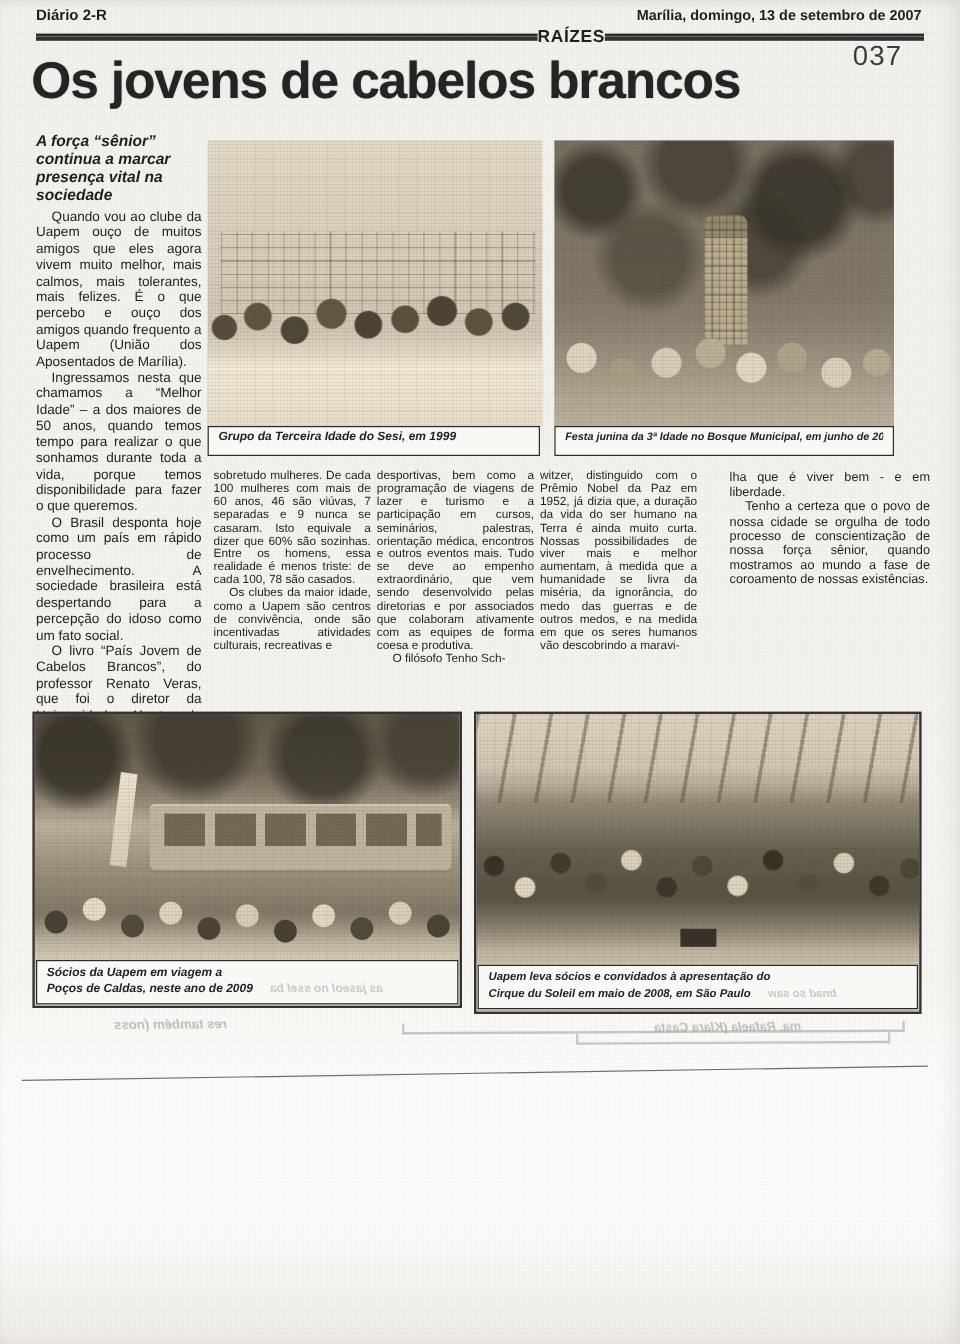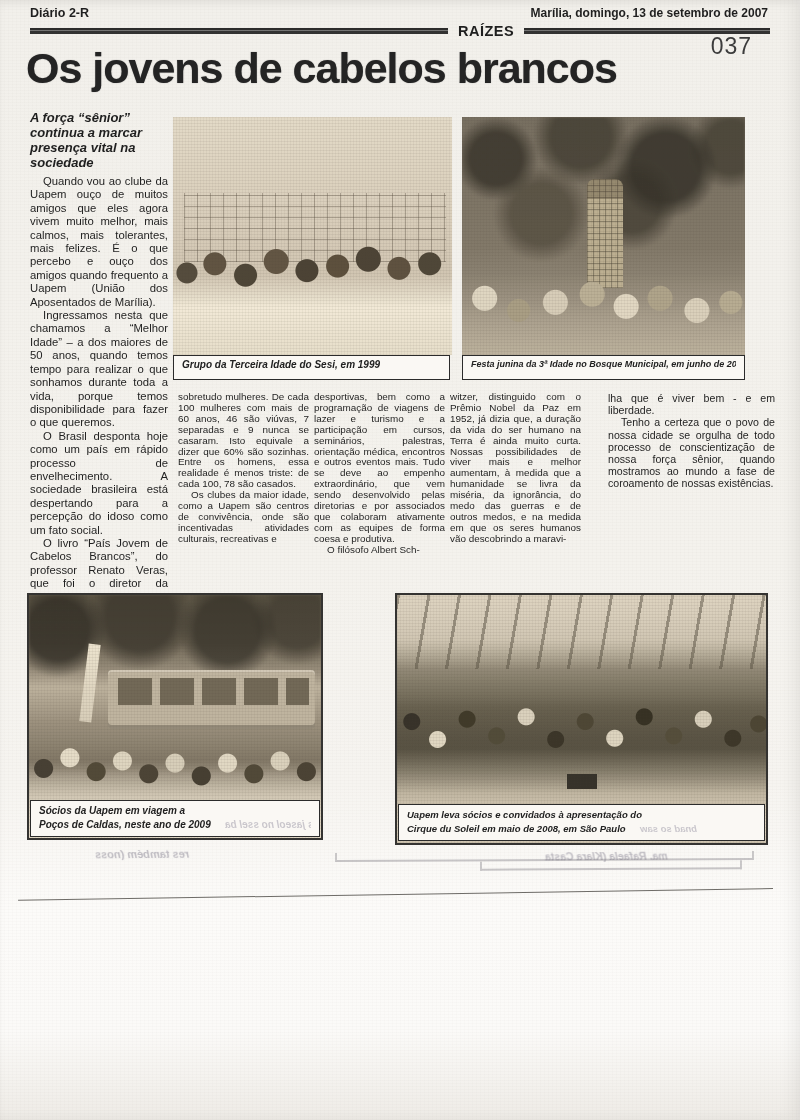--- a/index.html
+++ b/index.html
@@ -11,21 +11,21 @@
   }
   .page::before{content:"";position:absolute;inset:0;pointer-events:none;
     background:
       repeating-linear-gradient(0deg,rgba(90,80,70,.018) 0 1px,transparent 1px 3px),
       repeating-linear-gradient(90deg,rgba(90,80,70,.015) 0 1px,transparent 1px 4px);
   }
   .abs{position:absolute;}
   
   .masthead-left{left:30px;top:6px;font-size:12.5px;font-weight:bold;}
   .dateline{right:32px;top:6px;font-size:12px;font-weight:bold;}
-  .rule-row{left:30px;right:30px;top:23px;display:flex;align-items:center;gap:10px;}
+  .rule-row{left:30px;right:30px;top:23px;display:flex;align-items:center;}
   .rule{height:6px;background:linear-gradient(180deg,#161616 0 2px,#555 2px,#777 3px,#1d1d1d 3px 6px);opacity:.9;}
   .rule.l{width:418px;}
   .rule.r{flex:1;}
   .section-label{font-size:14.5px;font-weight:bold;letter-spacing:.5px;}
   .page-number{right:48px;top:33px;font-size:23px;color:#3c3c3c;letter-spacing:1px;}
   .headline{left:26px;top:44px;margin:0;font-size:43px;font-weight:bold;letter-spacing:-1px;color:#242424;
     text-shadow:0 0 1px rgba(50,50,50,.55);}
   
   .lede{left:30px;top:110px;width:128px;font-size:13px;line-height:15px;font-weight:bold;font-style:italic;}
   .col{text-align:justify;}
@@ -88,21 +88,21 @@
     radial-gradient(circle at 20% 45%,#a2987f 11px,transparent 12px),
     radial-gradient(circle at 33% 35%,#cfc8b8 12px,transparent 13px),
     radial-gradient(circle at 46% 25%,#b4aa92 12px,transparent 13px),
     radial-gradient(circle at 58% 40%,#d9d2c3 12px,transparent 13px),
     radial-gradient(circle at 70% 30%,#a89e86 12px,transparent 13px),
     radial-gradient(circle at 83% 45%,#d2cbbb 12px,transparent 13px),
     radial-gradient(circle at 95% 35%,#b0a68e 11px,transparent 12px),
     linear-gradient(180deg,transparent,rgba(190,182,165,.55));}
   .fig-b .capbox{left:0;right:0;bottom:0;height:25px;font-size:9px;}
   
-  .fig-c{left:27px;top:593px;width:296px;height:247px;}
+  .fig-c{left:27px;top:593px;width:358px;height:247px;}
   .fig-c .photo{height:247px;border:2px solid #2b2b2b;box-sizing:border-box;background:
     linear-gradient(180deg,#57503f 0%,#6a6252 20%,#8d8474 30%,#b5ac9b 38%,#958c7b 52%,#7a7161 68%,#cfc8b9 88%,#dcd5c6 100%);}
   .trees{inset:0 0 64% 0;filter:blur(1px);background:
     radial-gradient(circle at 10% 40%,rgba(40,36,28,.8) 30px,transparent 48px),
     radial-gradient(circle at 38% 25%,rgba(52,47,37,.8) 34px,transparent 54px),
     radial-gradient(circle at 68% 40%,rgba(44,40,31,.75) 32px,transparent 50px),
     radial-gradient(circle at 92% 28%,rgba(56,51,40,.75) 28px,transparent 46px);}
   .bus{left:27%;right:2%;top:31%;height:24%;background:#b7ae9d;border-radius:4px;
     box-shadow:inset 0 -4px 0 rgba(60,54,44,.35),inset 0 2px 0 rgba(255,255,255,.25);}
   .bus::after{content:"";position:absolute;left:5%;right:3%;top:14%;height:46%;
@@ -201,21 +201,21 @@
       <span class="capline">Festa junina da 3ª Idade no Bosque Municipal, em junho de 2009</span>
     </figcaption>
   </figure>
 
   <div class="abs col colsm col2">
     <p class="cont">sobretudo mulheres. De cada 100 mulheres com mais de 60 anos, 46 são viúvas, 7 separadas e 9 nunca se casaram. Isto equivale a dizer que 60% são sozinhas. Entre os homens, essa realidade é menos triste: de cada 100, 78 são casados.</p>
     <p>Os clubes da maior idade, como a Uapem são centros de convivência, onde são incentivadas atividades culturais, recreativas e</p>
   </div>
   <div class="abs col colsm col3">
     <p class="cont">desportivas, bem como a programação de viagens de lazer e turismo e a participação em cursos, seminários, palestras, orientação médica, encontros e outros eventos mais. Tudo se deve ao empenho extraordinário, que vem sendo desenvolvido pelas diretorias e por associados que colaboram ativamente com as equipes de forma coesa e produtiva.</p>
-    <p>O filósofo Albert Sch-</p>
+    <p>O filósofo Tenho Sch-</p>
   </div>
   <div class="abs col colsm col4">
     <p class="cont">witzer, distinguido com o Prêmio Nobel da Paz em 1952, já dizia que, a duração da vida do ser humano na Terra é ainda muito curta. Nossas possibilidades de viver mais e melhor aumentam, à medida que a humanidade se livra da miséria, da ignorância, do medo das guerras e de outros medos, e na medida em que os seres humanos vão descobrindo a maravi-</p>
   </div>
   <div class="abs col col5">
     <p class="cont">lha que é viver bem - e em liberdade.</p>
     <p>Tenho a certeza que o povo de nossa cidade se orgulha de todo processo de conscientização de nossa força sênior, quando mostramos ao mundo a fase de coroamento de nossas existências.</p>
   </div>
 
   <figure class="fig-c">

